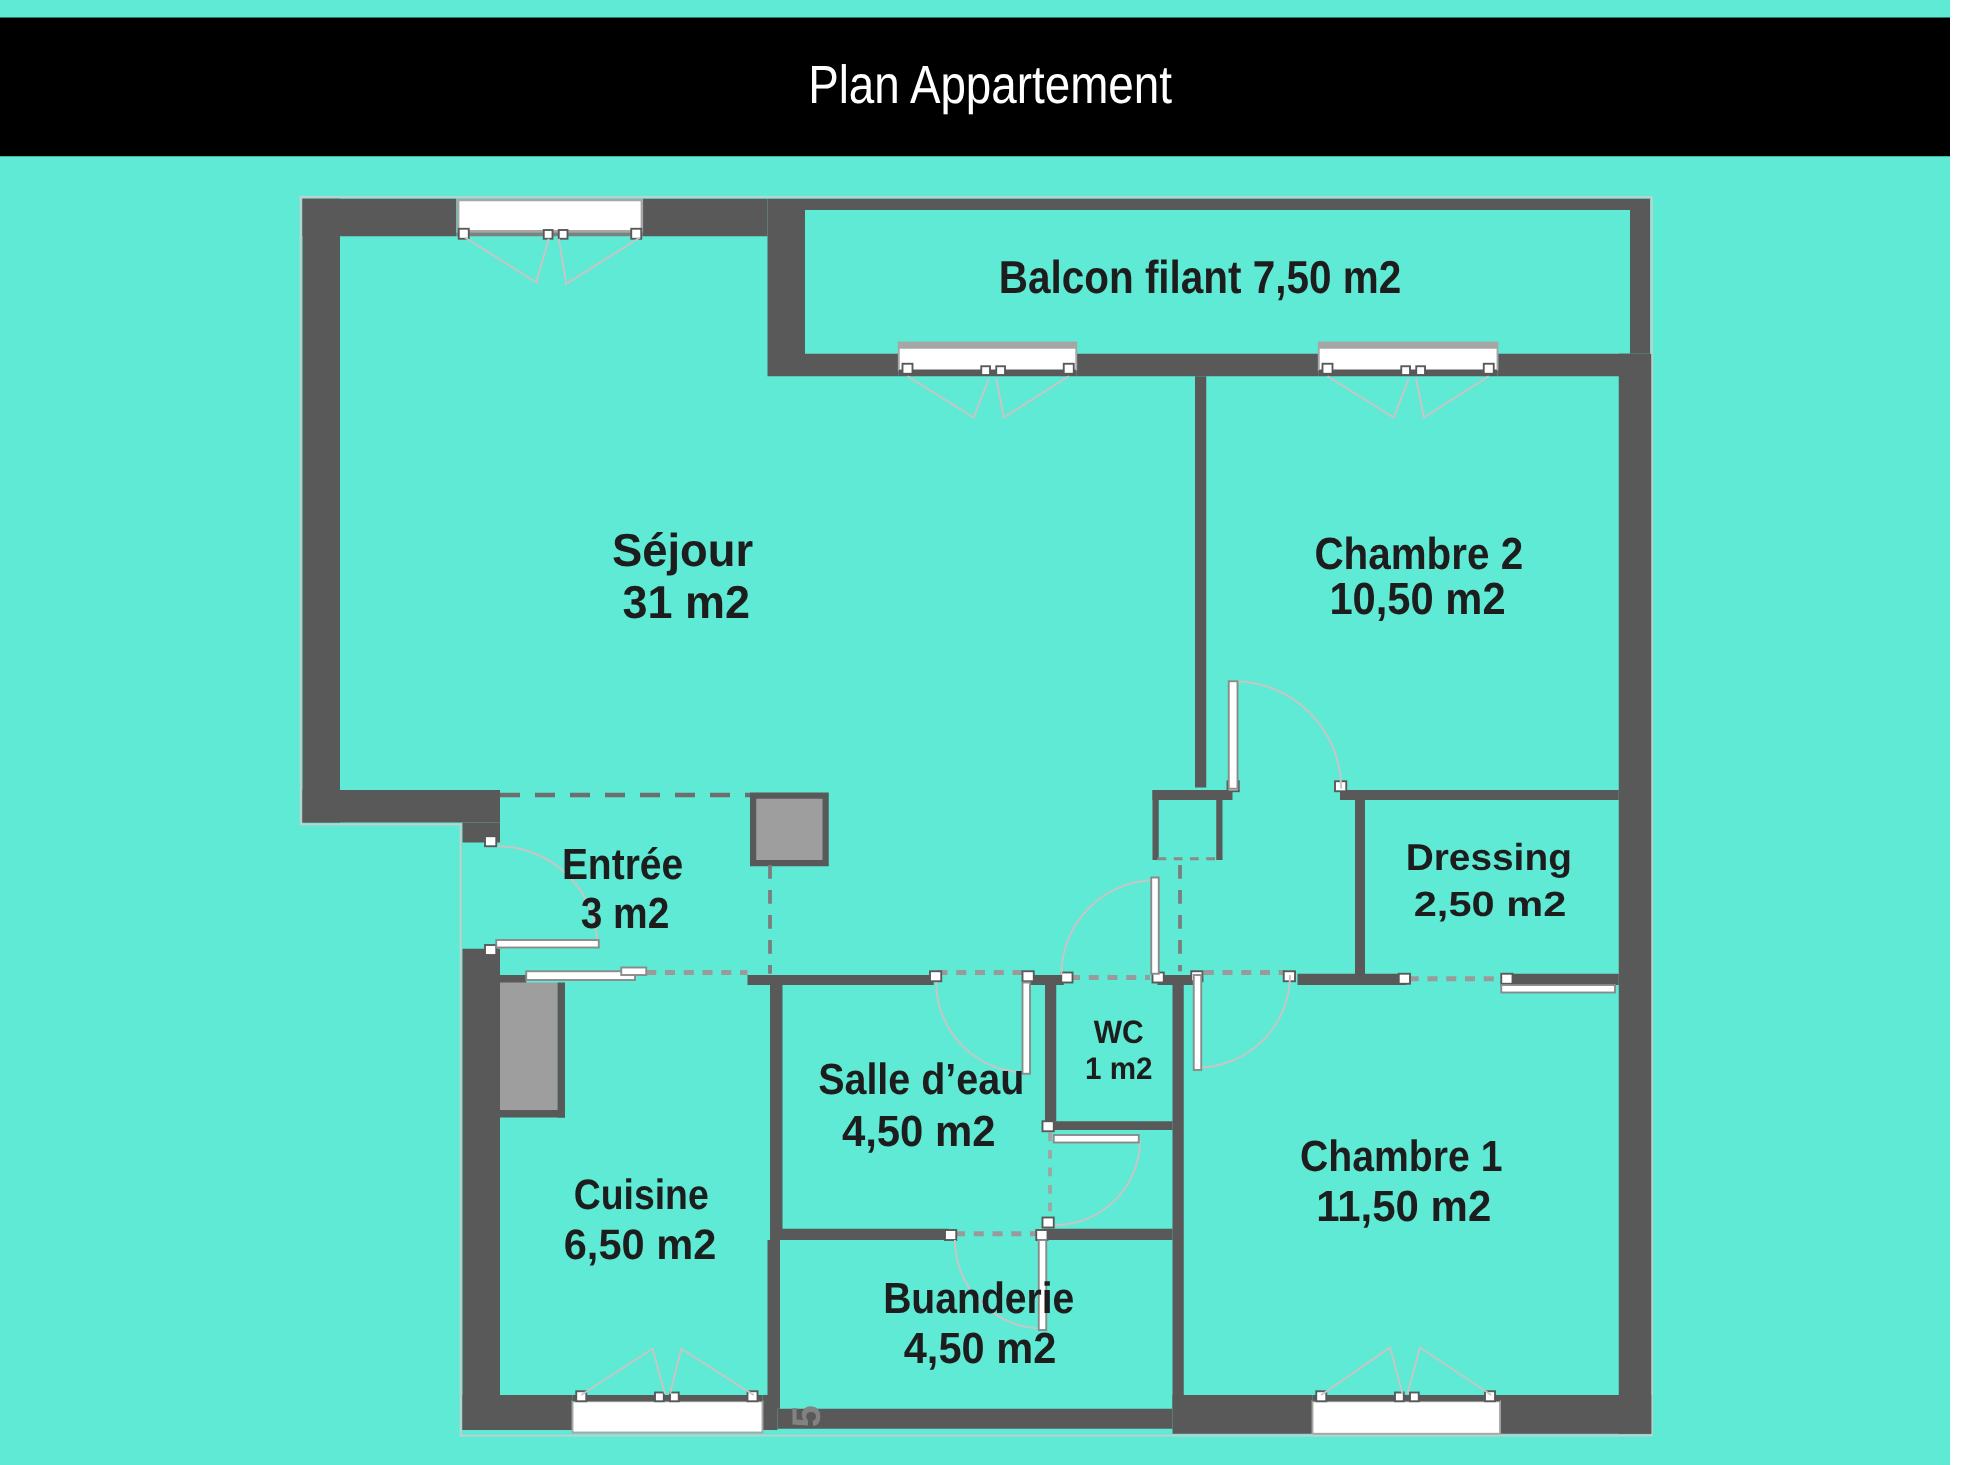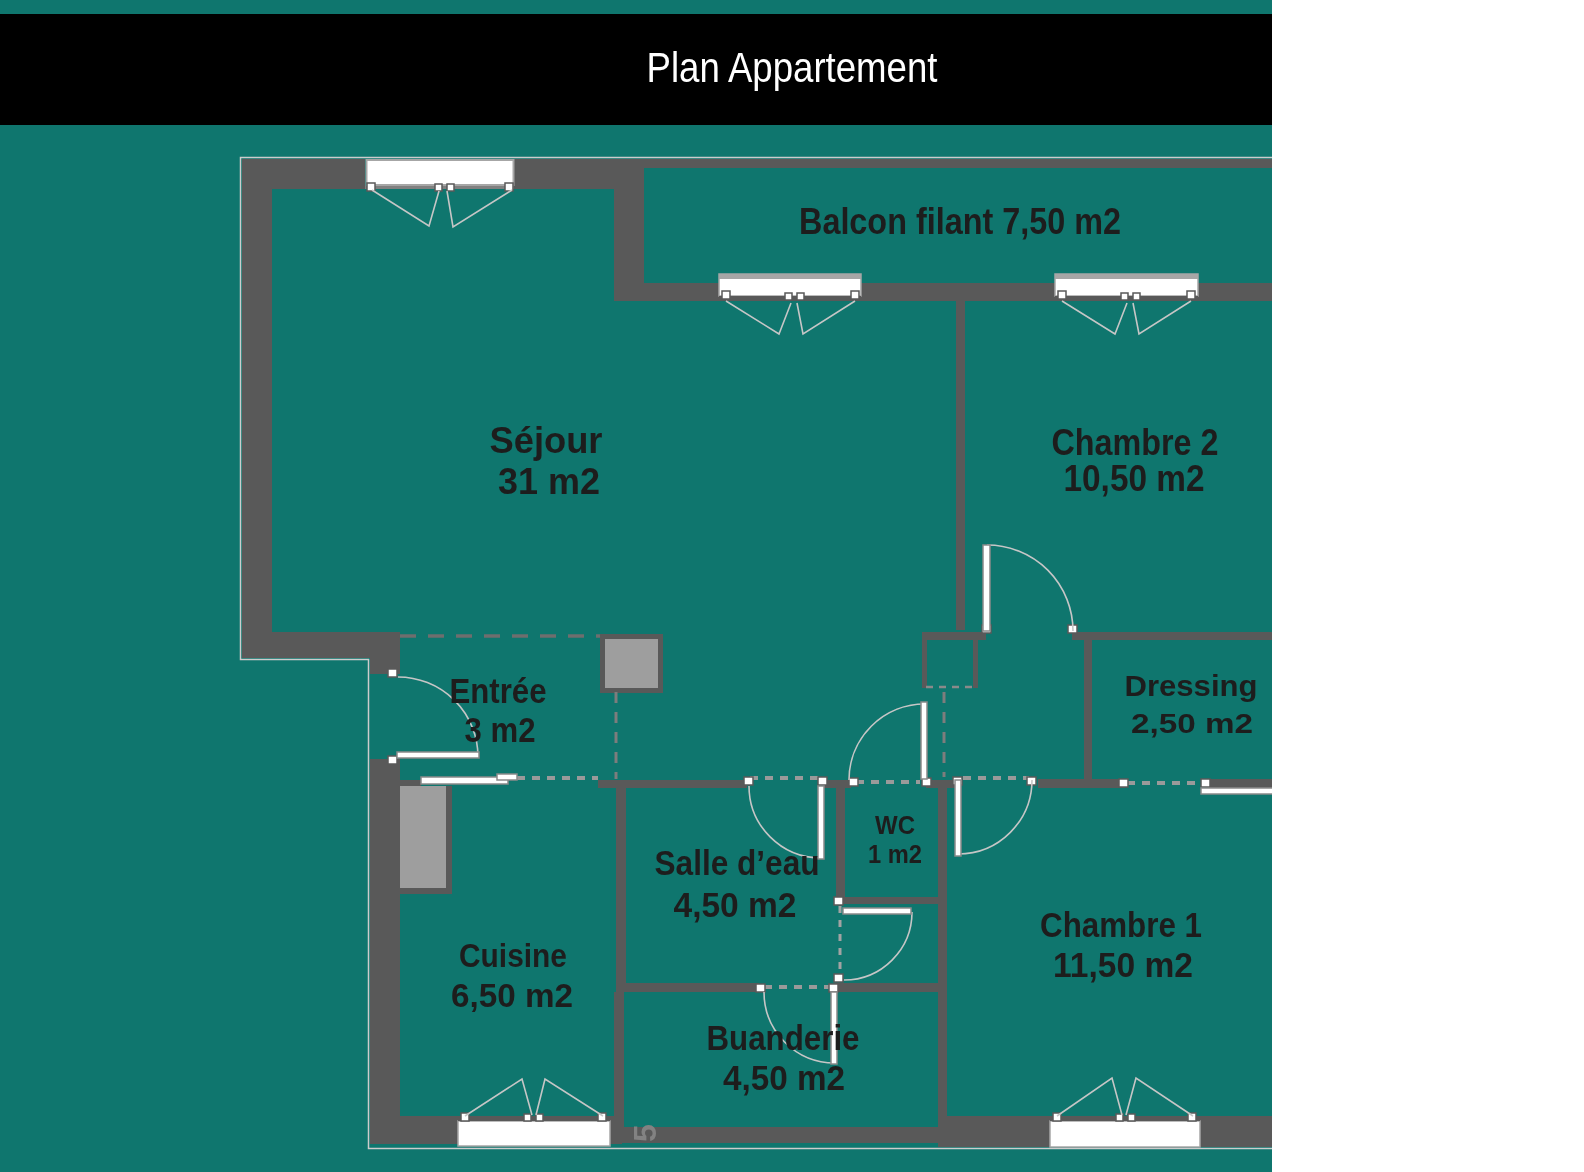--- a/index.html
+++ b/index.html
@@ -1,16 +1,16 @@
 <!DOCTYPE html>
 <html><head>
 <meta charset="utf-8">
 <style>
   html,body{margin:0;padding:0;background:#ffffff;}
-  .page{position:relative;width:1272px;height:1172px;background:#0f766e;overflow:hidden;}
+  .page{position:relative;width:1560px;height:1172px;background:#5eead4;overflow:hidden;}
   svg{position:absolute;left:0;top:0;}
   text{font-family:"Liberation Sans",sans-serif;}
   .lbl{font-weight:bold;fill:#1d1d1d;}
 </style>
 </head>
 <body>
 <div class="page">
 <svg width="1584" height="1172" viewBox="0 0 1584 1172">
 
 <rect x="0" y="14" width="1584" height="111" fill="#000000"></rect>

